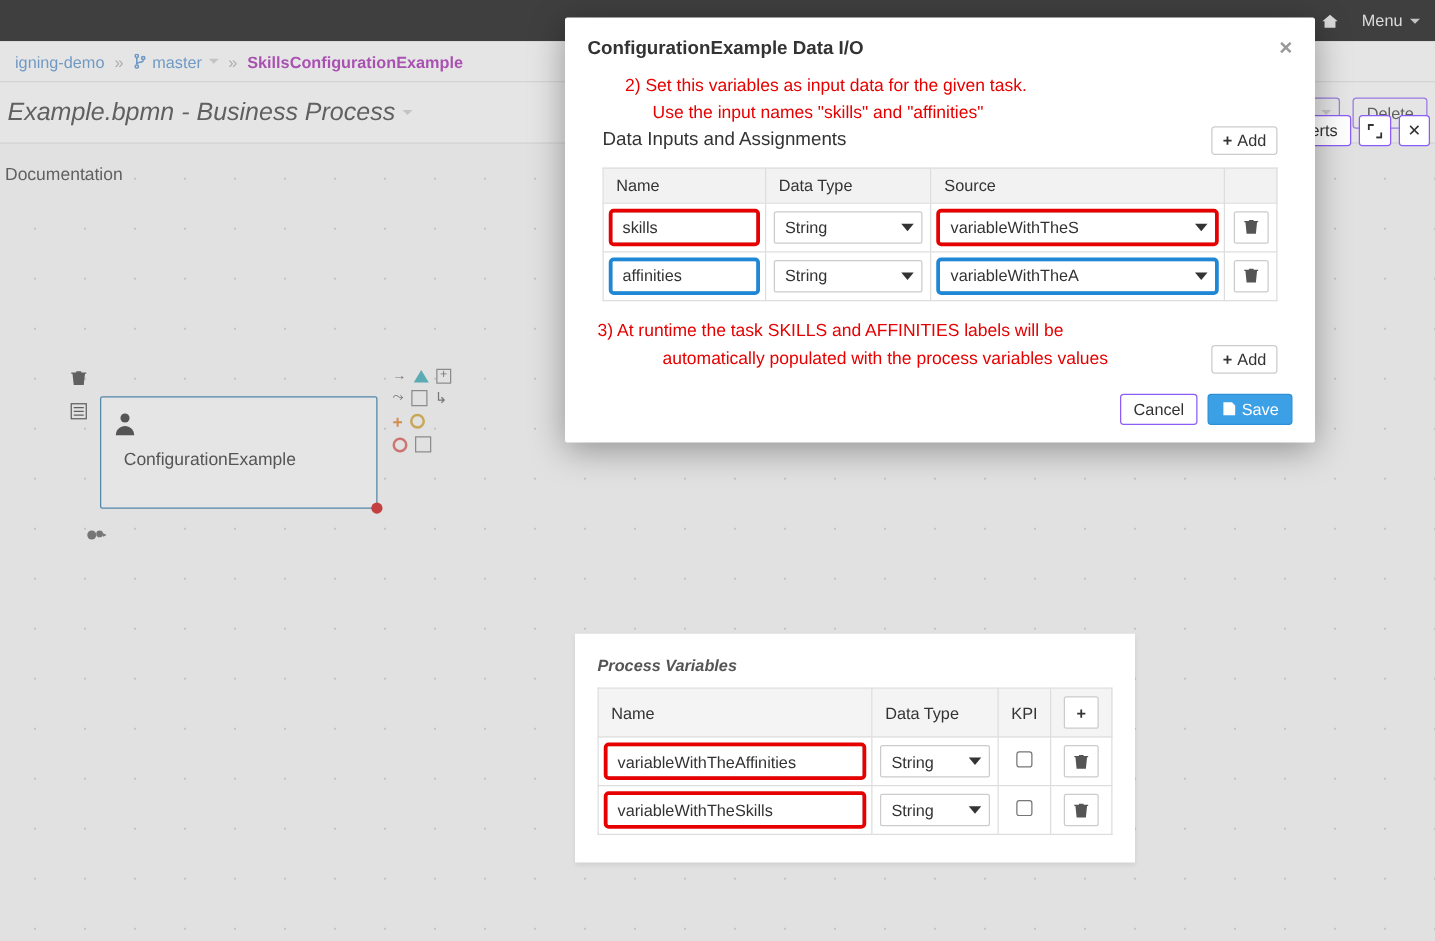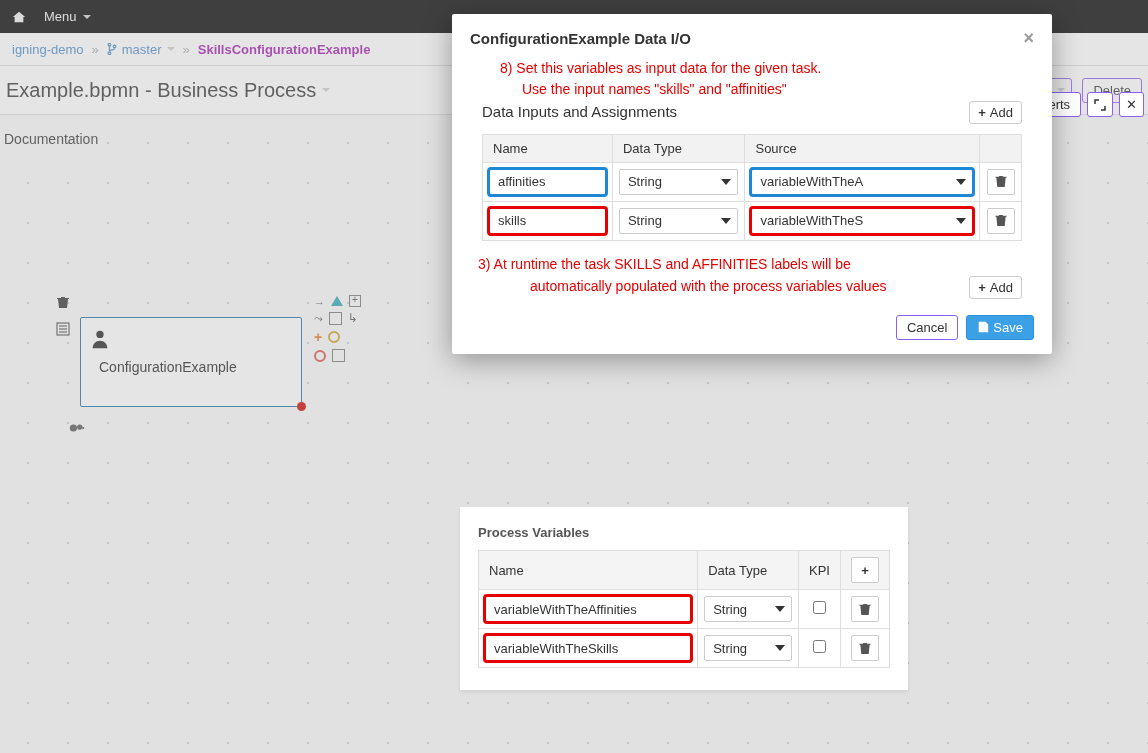--- a/index.html
+++ b/index.html
@@ -1,34 +1,34 @@
 <!DOCTYPE html>
 <html><head>
 <meta charset="utf-8">
 <style>
   * { box-sizing: border-box; margin: 0; padding: 0; }
   html, body { width: 1148px; height: 753px; font-family: "Helvetica Neue", Arial, sans-serif; font-size: 13px; color: #333; overflow: hidden; }
   body { position: relative; }
 
   
-  .topbar { background:#000; color:#eee; height:33px; display:flex; align-items:center; padding:0 12px; gap:18px;}
+  .topbar { background:#000; color:#eee; height:33px; display:flex; align-items:center; padding:0 12px; gap:18px;justify-content:flex-end;}
   .topbar .home-icon { width:14px; height:14px; color:#eee; }
   .topbar .menu-item { display:flex; align-items:center; gap:6px; cursor:pointer;}
   .caret-down { width:0; height:0; border-left:4px solid transparent; border-right:4px solid transparent; border-top:4px solid #ccc; }
 
   
   .crumbbar { background:#fff; height:33px; border-bottom:1px solid #ddd; display:flex; align-items:center; padding:0 12px; gap:8px; font-size:13px; color:#4b8ccc;}
   .crumbbar .sep { color:#aaa; }
   .crumbbar .branch { color:#4b8ccc; display:flex; align-items:center; gap:5px;}
   .crumbbar .current { color:#a21caf; font-weight:600;}
   .branch-icon { width:10px; height:12px; }
 
   
   .titlebar { background:#fff; height:49px; border-bottom:1px solid #ddd; display:flex; align-items:center; padding:0 6px; gap:10px;}
-  .titlebar h1 { font-size:20px; font-weight:400; color:#333; display:flex; align-items:center; gap:6px;}
+  .titlebar h1 { font-size:20px; font-weight:400; color:#333; display:flex; align-items:center; gap:6px;font-style:italic;}
   .titlebar .spacer { flex:1; }
   .btn { background:#fff; border:1px solid #8b5cf6; border-radius:3px; padding:4px 10px; font-size:13px; color:#333; cursor:pointer; display:inline-flex; align-items:center; gap:4px;}
   .btn-split { display:flex;}
   .btn-split .btn.main { border-radius:3px 0 0 3px; border-right:none;}
   .btn-split .btn.dd { border-radius:0 3px 3px 0; padding:4px 6px;}
   .btn-square { padding:4px 6px; }
 
   .doclabel { position:absolute; left:4px; top:131px; font-size:14px; color:#333; }
 
   
@@ -77,21 +77,21 @@
   .hl-red { outline:3px solid #e60000; outline-offset:-1px;}
   .hl-blue{ outline:3px solid #1e87d6; outline-offset:-1px;}
   .trashbtn { width:28px; height:26px; border:1px solid #ccc; border-radius:2px; display:inline-flex; align-items:center; justify-content:center; cursor:pointer; color:#555; background:#fff;}
   .trashbtn svg { width:12px; height:13px;}
 
   .modal-footer { display:flex; justify-content:flex-end; gap:8px; padding:10px 18px 0;}
   .btn-primary { background:#3ca0e6; color:#fff; border:1px solid #2d8fd5;}
 
   
   .pvpanel { position:absolute; left:460px; top:507px; width:448px; background:#fff; padding:18px 18px 22px; box-shadow:0 2px 4px rgba(0,0,0,.08);}
-  .pv-head-row { display:flex; align-items:flex-start; gap:14px;}
+  .pv-head-row { display:flex; align-items:flex-start; gap:14px;font-style:italic;}
   .pv-title { font-weight:600; font-size:13px; color:#555;}
   .pv-anno { color:#e60000; font-size:14px; line-height:1.3; }
   table.pv { width:100%; border-collapse:collapse; margin-top:10px;}
   table.pv th { background:#f4f4f4; border:1px solid #ddd; padding:6px 10px; font-weight:400; text-align:left; font-size:13px;}
   table.pv td { border:1px solid #ddd; padding:6px; vertical-align:middle;}
   table.pv td.kpi { width:36px; text-align:center;}
   table.pv td.act { width:36px; text-align:center;}
   .plusbtn { width:28px; height:26px; border:1px solid #ccc; border-radius:2px; display:inline-flex; align-items:center; justify-content:center; cursor:pointer; font-weight:bold; color:#333; background:#fff;}
   .chk { width:13px; height:13px; }
 
@@ -213,21 +213,21 @@
       </svg>
     </div>
   <div class="btn btn-square">✕</div>
 </div>
 
 <div class="modal">
   <div class="modal-header">
     <h2>ConfigurationExample Data I/O</h2>
     <span class="close">×</span>
   </div>
-  <div class="anno">8) Set this variables as input data for the given task.</div>
+  <div class="anno">2) Set this variables as input data for the given task.</div>
   <div class="anno indent">Use the input names "skills" and "affinities"</div>
 
   <div class="section-row">
     <div class="section-title" style="padding-left:0">Data Inputs and Assignments</div>
     <div class="addbtn">
         <span class="plus">+</span>
         <span>Add</span>
       </div>
   </div>
 
@@ -236,57 +236,57 @@
       <tr>
         <th>Name</th>
         <th>Data Type</th>
         <th>Source</th>
         <th class="actcell"></th>
       </tr>
     </thead>
     <tbody>
       <tr>
         <td>
-            <div class="inp hl-blue">
-              <span>affinities</span>
+            <div class="inp hl-red">
+              <span>skills</span>
             </div>
           </td>
         <td>
             <div class="sel">
               <span>String</span>
               <span class="tri"></span>
             </div>
           </td>
         <td>
-            <div class="sel hl-blue">
-              <span>variableWithTheA</span>
+            <div class="sel hl-red">
+              <span>variableWithTheS</span>
               <span class="tri"></span>
             </div>
           </td>
         <td class="actcell"><span class="trashbtn">
               <svg viewBox="0 0 12 14" fill="#555">
                 <path d="M1 3h10l-1 10H2z M4 1h4v2H4z M0 2h12v1H0z"></path>
               </svg>
             </span></td>
       </tr>
       <tr>
         <td>
-            <div class="inp hl-red">
-              <span>skills</span>
+            <div class="inp hl-blue">
+              <span>affinities</span>
             </div>
           </td>
         <td>
             <div class="sel">
               <span>String</span>
               <span class="tri"></span>
             </div>
           </td>
         <td>
-            <div class="sel hl-red">
-              <span>variableWithTheS</span>
+            <div class="sel hl-blue">
+              <span>variableWithTheA</span>
               <span class="tri"></span>
             </div>
           </td>
         <td class="actcell"><span class="trashbtn">
               <svg viewBox="0 0 12 14" fill="#555">
                 <path d="M1 3h10l-1 10H2z M4 1h4v2H4z M0 2h12v1H0z"></path>
               </svg>
             </span></td>
       </tr>
     </tbody>

